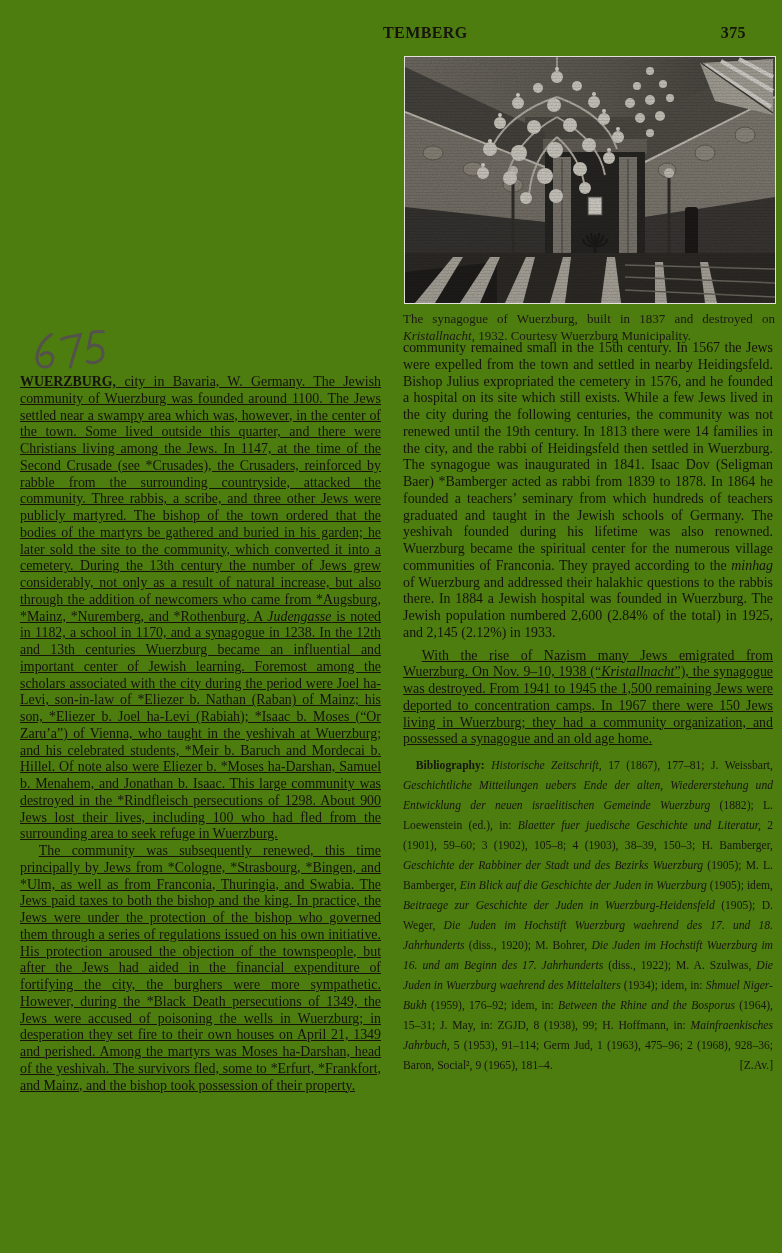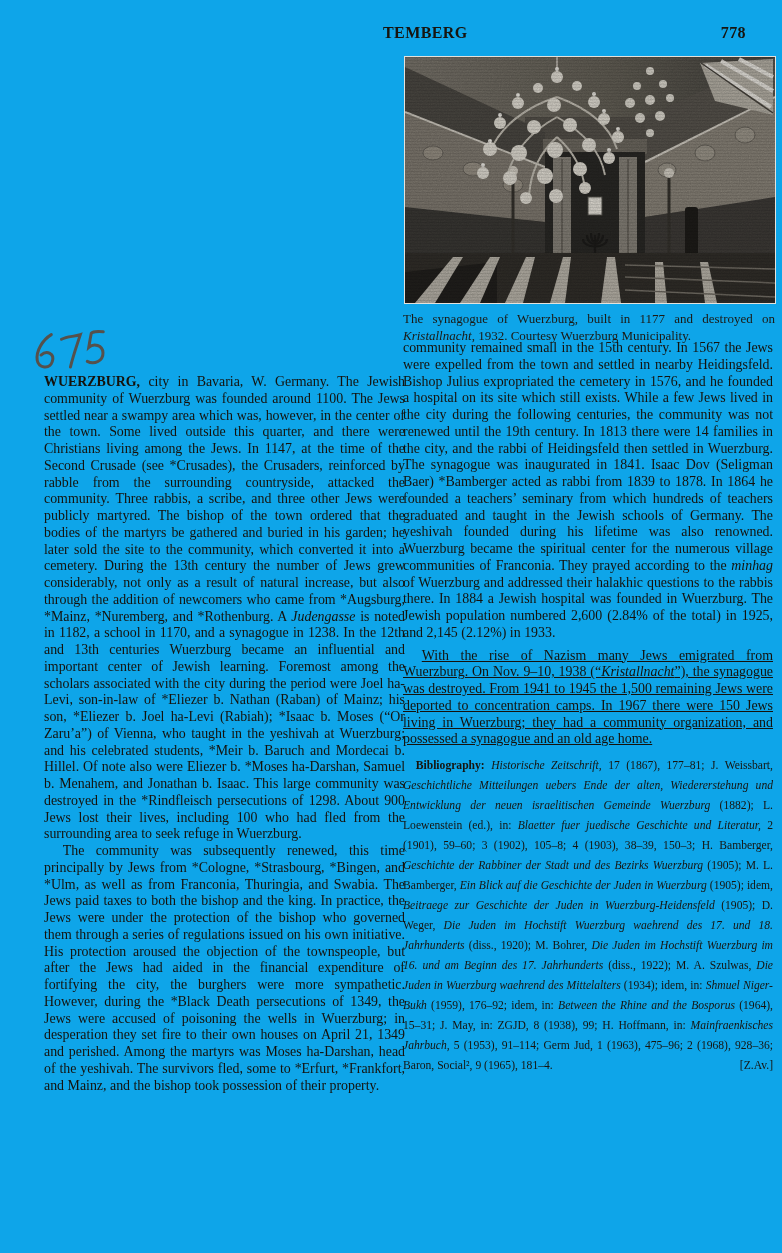--- a/index.html
+++ b/index.html
@@ -1,20 +1,20 @@
 <!DOCTYPE html>
 <html><head>
 <meta charset="utf-8">
 <style>
   html,body{margin:0;padding:0;background:#d9d9d6;}
   .page{
     position:relative;
     width:782px;height:1253px;
     margin:0 auto;
-    background:#0ea5e9;
+    background:#4d7c0f;
     font-family:"Liberation Serif","DejaVu Serif",serif;
     color:#17140e;
     overflow:hidden;
   }
   .running-head{
     position:absolute;left:383px;top:24px;width:363px;
     display:flex;justify-content:space-between;
     font-weight:bold;font-size:16px;letter-spacing:.4px;
   }
   .photo-wrap{
@@ -24,41 +24,41 @@
   .photo-wrap svg{display:block;}
   .caption{
     position:absolute;left:403px;top:310px;width:372px;
     font-size:13px;line-height:17px;text-align:justify;color:#1c1913;
   }
   .hand-note{position:absolute;left:28px;top:326px;transform:rotate(-2deg);}
   .col{
     position:absolute;text-align:justify;
     font-size:13.9px;line-height:16.75px;color:#15120c;
   }
-  .col-left{left:44px;top:374px;width:361px;}
+  .col-left{left:20px;top:374px;width:361px;text-decoration:underline;}
   .col-right{left:403px;top:340px;width:370px;}
   p.para{margin:0;padding:0;}
   p.para.indent{text-indent:1.35em;}
   p.para.spaced{margin-top:6px;text-decoration:underline;}
   .it{font-style:italic;}
   .bd{font-weight:bold;}
   .biblio{
     margin-top:8px;font-size:11.6px;line-height:20px;
     text-align:justify;text-indent:1.1em;color:#17140e;
   }
   .sig{float:right;}
 </style>
 </head>
 <body>
 
 <div class="page">
 
   <div class="running-head">
     <span>TEMBERG</span>
-    <span>778</span>
+    <span>375</span>
   </div>
 
   <div class="photo-wrap">
     <svg viewBox="0 0 370 246" width="370" height="246">
       <defs>
         <linearGradient id="ceil" x1="0" y1="0" x2="1" y2="0">
           <stop offset="0" stop-color="#7d786f"></stop>
           <stop offset="0.55" stop-color="#676359"></stop>
           <stop offset="1" stop-color="#46443f"></stop>
         </linearGradient>
@@ -197,21 +197,21 @@
         <line x1="220" y1="208" x2="370" y2="212"></line>
         <line x1="220" y1="220" x2="370" y2="226"></line>
         <line x1="220" y1="233" x2="370" y2="240"></line>
       </g>
 
       <rect x="0" y="0" width="370" height="246" fill="url(#scan)"></rect>
       <rect x="0" y="0" width="370" height="246" filter="url(#grain)" opacity="0.22"></rect>
     </svg>
   </div>
 
-  <div class="caption"><span class="rm">The synagogue of Wuerzburg, built in 1177 and destroyed on </span><span class="it">Kristallnacht</span><span class="rm">, 1932. Courtesy Wuerzburg Municipality.</span></div>
+  <div class="caption"><span class="rm">The synagogue of Wuerzburg, built in 1837 and destroyed on </span><span class="it">Kristallnacht</span><span class="rm">, 1932. Courtesy Wuerzburg Municipality.</span></div>
 
   <div class="hand-note" aria-label="675">
     <svg width="84" height="52" viewBox="0 0 84 52">
       <g stroke="#55514c" stroke-width="3" fill="none" stroke-linecap="round">
         <path d="M24,8 C15,13 8,24 9,33 C10,41 21,43 24,35 C27,27 19,23 13,28"></path>
         <path d="M34,13 C40,10 47,11 53,9 C49,20 45,30 42,41"></path>
         <path d="M76,7 C70,6 65,7 64,8 C63,12 62,17 61,22 C66,18 75,20 75,28 C75,36 66,40 59,36"></path>
       </g>
     </svg>
   </div>

